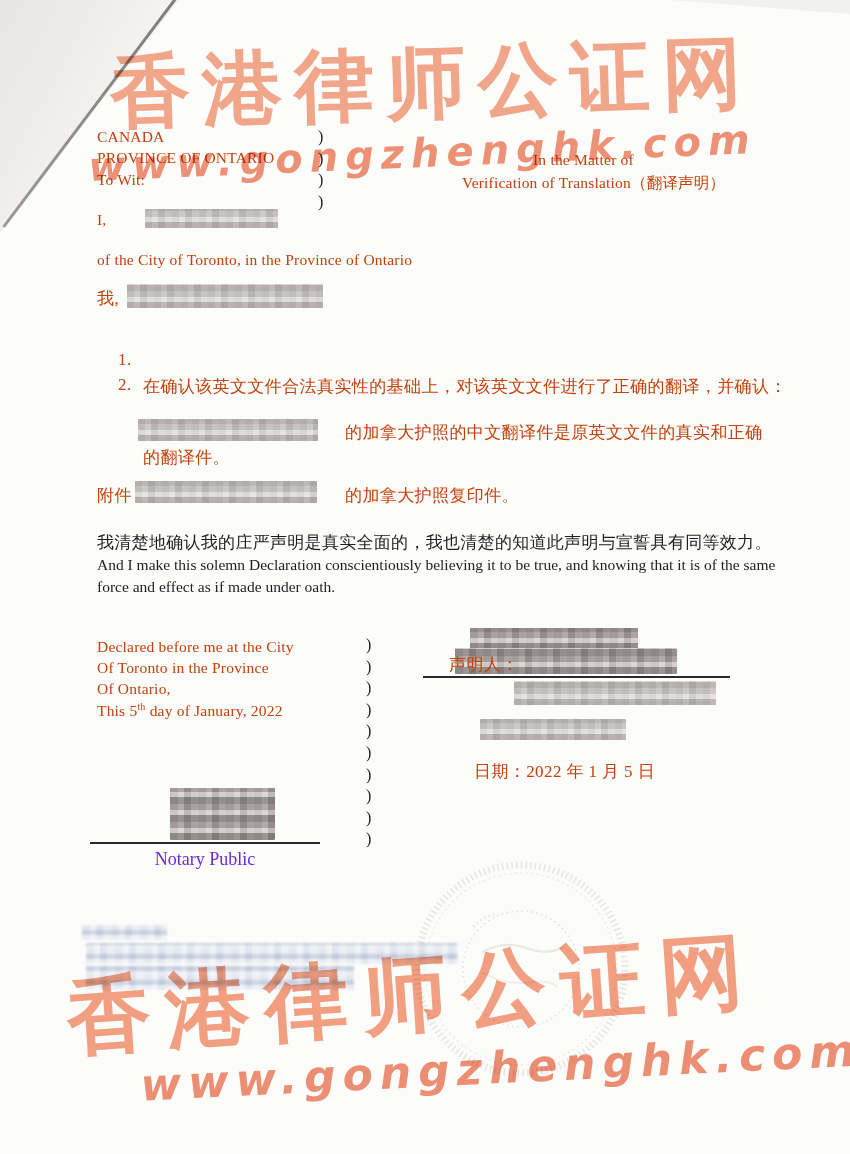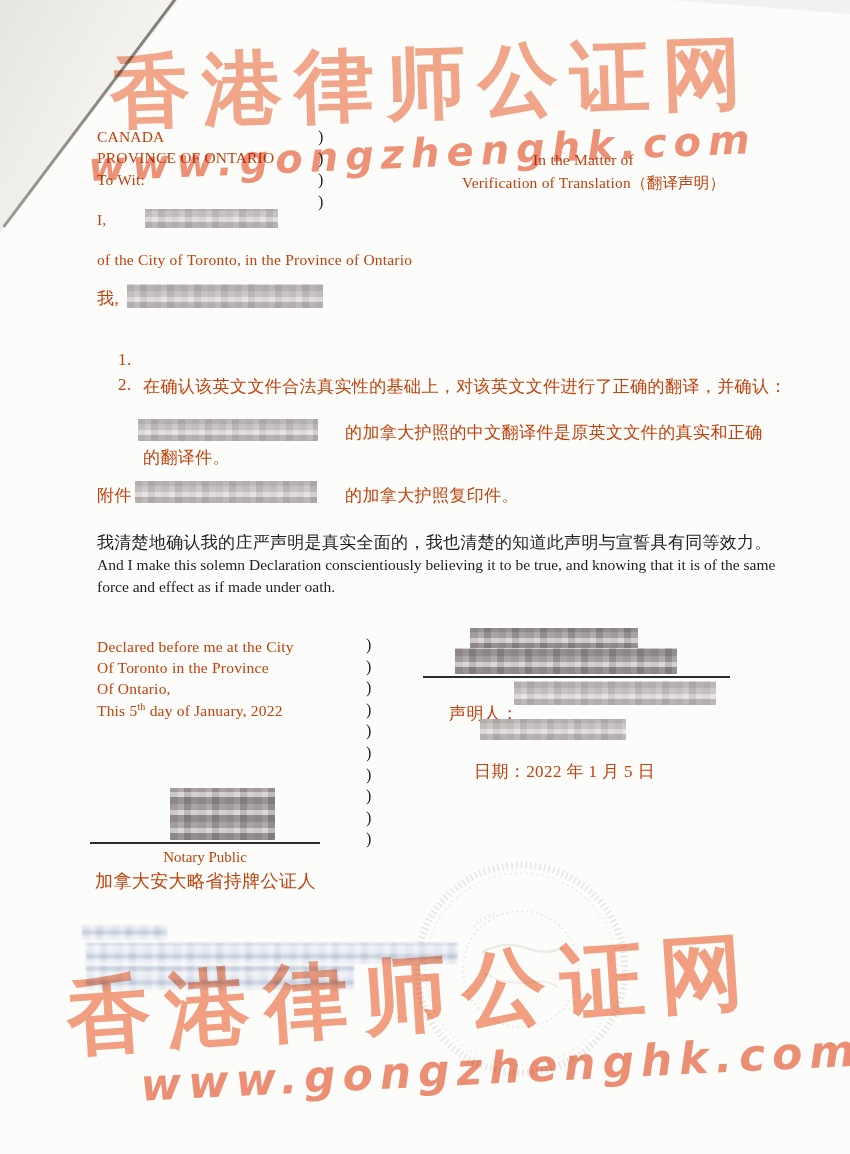--- a/index.html
+++ b/index.html
@@ -55,21 +55,21 @@
   .wm-cn-top{left:110px;top:30px;font-size:80px;letter-spacing:12px;color:#f4a78c;transform:rotate(-1.8deg);}
   .wm-url-top{left:88px;top:130px;font-size:40px;letter-spacing:7px;color:#ef9378;font-style:italic;transform:rotate(-2.4deg);}
   .wm-cn-bottom{left:66px;top:938px;font-size:84px;letter-spacing:15px;color:#f4a183;transform:rotate(-4deg);}
   .wm-url-bottom{left:140px;top:1042px;font-size:44px;letter-spacing:7px;color:#ef9075;font-style:italic;transform:rotate(-2.8deg);}
   
   .seal{position:absolute;left:408px;top:856px;z-index:1;opacity:.75;filter:blur(.4px);}
   
   .oath{position:absolute;left:97px;top:532px;width:706px;z-index:2;
         font-size:15.5px;line-height:22px;color:#1e1e1e;white-space:normal;}
   .oath .cn{display:block;font-size:17px;letter-spacing:.3px;}
-  .notary-en{position:absolute;left:90px;top:849px;width:230px;text-align:center;z-index:2;font-size:15px;color:#c2410c;}
+  .notary-en{position:absolute;left:90px;top:849px;width:230px;text-align:center;z-index:2;font-size:18px;color:#6d28d9;}
 </style>
 </head>
 <body>
 
 <div class="page">
 
   <div class="corner-fold"></div>
   <div class="corner-fold-line"></div>
   <div class="corner-top-right"></div>
 
@@ -135,29 +135,28 @@
     <span>)</span>
     <span>)</span>
     <span>)</span>
     <span>)</span>
     <span>)</span>
   </div>
 
   <div class="mosaic dark" style="left:470px;top:628px;width:168px;height:22px"></div>
   <div class="mosaic dark" style="left:455px;top:648px;width:222px;height:26px"></div>
   <div class="hline" style="left:423px;top:676px;width:307px"></div>
-  <div class="t cjk" style="left:449px;top:702px">声明人：</div>
+  <div class="t cjk" style="left:449px;top:653px">声明人：</div>
   <div class="mosaic" style="left:514px;top:681px;width:202px;height:24px"></div>
   <div class="mosaic" style="left:480px;top:719px;width:146px;height:21px"></div>
   <div class="t cjk" style="left:474px;top:760px">日期：2022 年 1 月 5 日</div>
 
   <div class="mosaic dark" style="left:170px;top:788px;width:105px;height:52px"></div>
   <div class="hline" style="left:90px;top:842px;width:230px"></div>
   <div class="notary-en">Notary Public</div>
-  <div class="t cjk" style="left:95px;top:869px;font-size:18px">加拿大安大略省持牌公证人</div>
 
   <div class="mosaic blue" style="left:82px;top:925px;width:85px;height:15px"></div>
   <div class="mosaic blue" style="left:86px;top:943px;width:372px;height:21px"></div>
   <div class="mosaic blue" style="left:86px;top:966px;width:268px;height:24px"></div>
 
   <div class="wm wm-cn-top">香港律师公证网</div>
   <div class="wm wm-url-top">www.gongzhenghk.com</div>
   <div class="wm wm-cn-bottom">香港律师公证网</div>
   <div class="wm wm-url-bottom">www.gongzhenghk.com</div>
 

